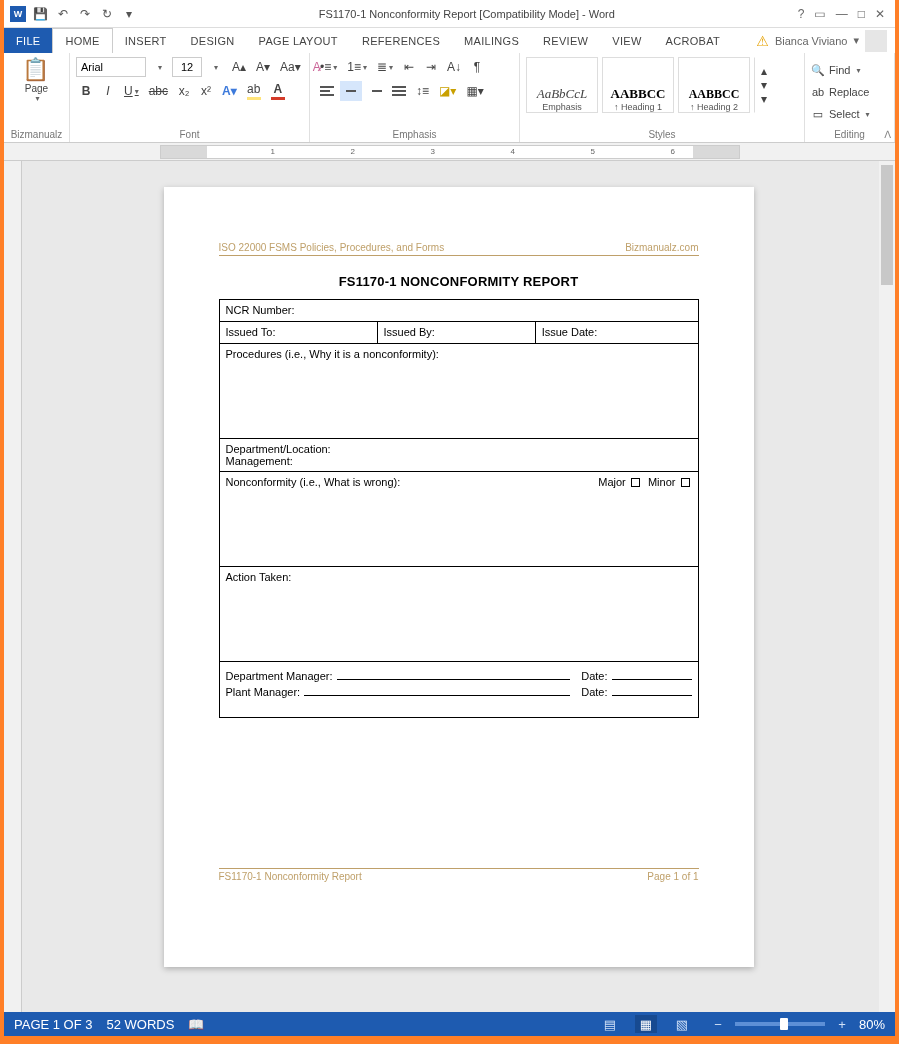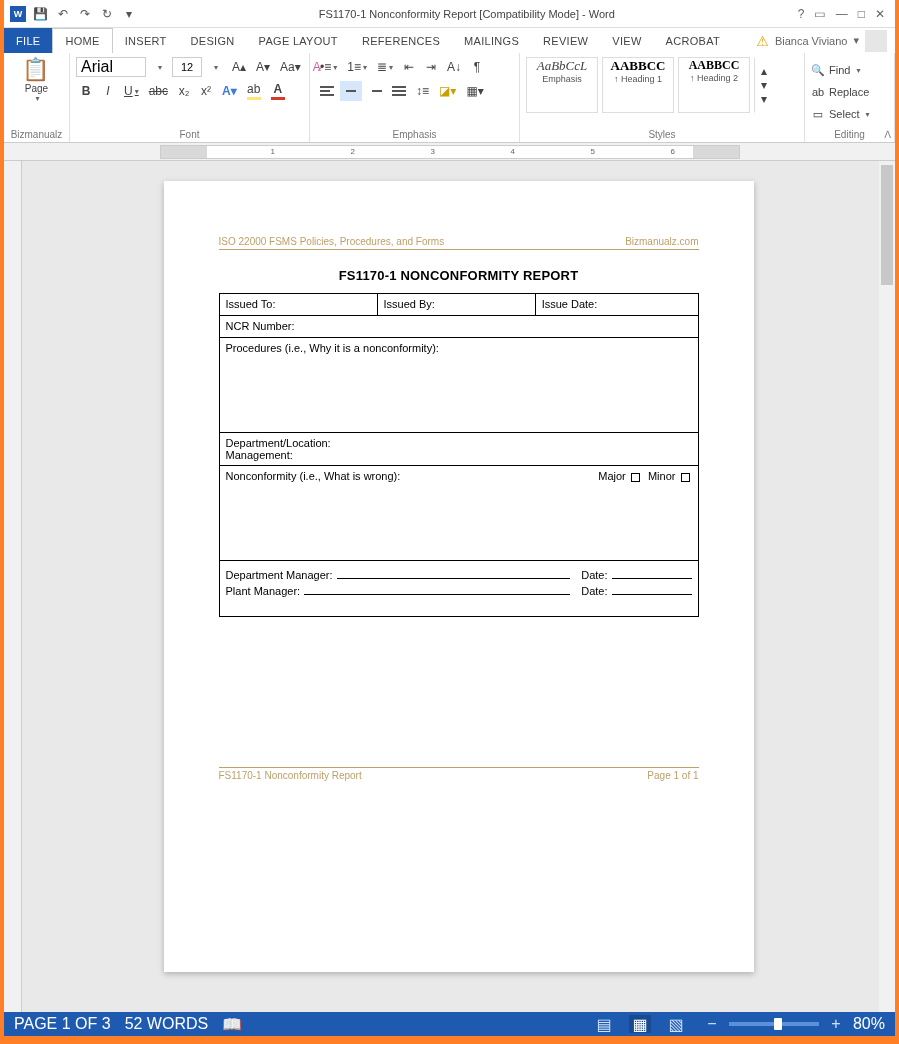--- a/index.html
+++ b/index.html
@@ -21,57 +21,57 @@
 .tabs .user .badge { color: #e6a100; font-size: 14px; }
 .tabs .user .avatar { width: 22px; height: 22px; background: #e6e6e6; }
 
 .ribbon { height: 90px; background: #fff; border-bottom: 1px solid #ccc; display: flex; position: relative; }
 .group { border-right: 1px solid #e0e0e0; padding: 4px 6px 2px 6px; display: flex; flex-direction: column; font-size: 11px; color: #444; }
 .group .body { flex: 1; display: flex; align-items: flex-start; gap: 4px; }
 .group .lbl { text-align: center; color: #777; font-size: 10px; padding-top: 2px; }
 .rbtn { height: 20px; min-width: 20px; padding: 0 3px; display: inline-flex; align-items: center; justify-content: center; border: 1px solid transparent; font-size: 12px; color: #444; cursor: pointer; }
 .stack { display: flex; flex-direction: column; gap: 2px; }
 .row { display: flex; gap: 2px; align-items: center; }
-.fontname { width: 70px; height: 20px; border: 1px solid #ccc; font-size: 16px; padding-left: 4px; background: #fff; }
+.fontname { width: 70px; height: 20px; border: 1px solid #ccc; font-size: 11px; padding-left: 4px; background: #fff; }
 .fontsize { width: 30px; height: 20px; border: 1px solid #ccc; font-size: 11px; text-align: center; background: #fff; }
 .caret { font-size: 8px; color: #666; margin-left: 2px; }
 
 .styles { display: flex; align-items: stretch; gap: 0; }
-.style-prev { width: 72px; height: 56px; border: 1px solid #ddd; display: flex; flex-direction: column; justify-content: flex-start; align-items: center; font-size: 9px; color: #555; cursor: pointer; }
+.style-prev { width: 72px; height: 56px; border: 1px solid #ddd; display: flex; flex-direction: column; justify-content: flex-end; align-items: center; font-size: 9px; color: #555; cursor: pointer; }
 .style-prev .samp { font-size: 13px; font-family: Georgia, serif; }
 .style-prev .h1 { font-weight: bold; color: #000; }
 .style-prev .h2 { font-weight: bold; color: #000; font-size: 12px; }
 .style-prev .em { color: #444; font-style: italic; }
 
 .editing .erow { display: flex; align-items: center; gap: 4px; font-size: 11px; color: #444; height: 18px; cursor: pointer; }
 .editing .eic { width: 14px; text-align: center; }
 
 .collapse { position: absolute; right: 4px; bottom: 2px; font-size: 10px; color: #888; cursor: pointer; }
 
 .ruler-h { height: 18px; background: #f1f1f1; border-bottom: 1px solid #ccc; position: relative; font-size: 8px; color: #666; display: flex; align-items: center; justify-content: center; }
 .ruler-h .track { width: 580px; height: 14px; background: #fff; border: 1px solid #ccc; position: relative; }
 .ruler-h .shade { position: absolute; top: 0; bottom: 0; background: #d9d9d9; }
 
 .doc-area { position: absolute; top: 161px; bottom: 24px; left: 0; right: 0; background: #e9e9e9; overflow: hidden; display: flex; }
 .ruler-v { width: 18px; background: #f1f1f1; border-right: 1px solid #ccc; position: relative; }
-.canvas { flex: 1; overflow: auto; padding: 20px 0 40px 0; display: flex; justify-content: center; }
+.canvas { flex: 1; overflow: auto; padding: 20px 0 40px 0; display: flex; justify-content: center; align-items: center; }
 .page { width: 590px; min-height: 780px; background: #fff; box-shadow: 0 2px 6px rgba(0,0,0,.25); padding: 55px 55px 30px 55px; font-family: Georgia, serif; font-size: 11px; color: #444; }
 .page .hdr { display: flex; justify-content: space-between; color: #bfa06a; font-size: 10px; border-bottom: 1px solid #bfa06a; padding-bottom: 2px; margin-bottom: 18px; }
 .page h2 { text-align: center; font-family: Arial, sans-serif; font-size: 13px; font-weight: bold; color: #000; margin-bottom: 10px; letter-spacing: .2px; }
 
 table.form { width: 100%; border-collapse: collapse; }
 table.form td { border: 1px solid #000; padding: 4px 6px; vertical-align: top; font-size: 11px; color: #000; }
 .tall { height: 95px; }
 .med { height: 22px; }
 .chk { display: inline-block; width: 9px; height: 9px; border: 1px solid #000; vertical-align: middle; margin: 0 2px; }
 .line { display: inline-block; border-bottom: 1px solid #000; min-width: 100px; height: 10px; vertical-align: baseline; }
 .sigrow { display: flex; gap: 4px; align-items: baseline; margin: 4px 0; }
 .ftr { display: flex; justify-content: space-between; color: #bfa06a; font-size: 10px; border-top: 1px solid #bfa06a; padding-top: 2px; margin-top: 150px; }
 
-.statusbar { position: absolute; bottom: 0; left: 0; right: 0; height: 24px; background: #1e5bb0; color: #fff; display: flex; align-items: center; font-size: 16px; padding: 0 10px; gap: 14px; }
+.statusbar { position: absolute; bottom: 0; left: 0; right: 0; height: 24px; background: #1e5bb0; color: #fff; display: flex; align-items: center; font-size: 13px; padding: 0 10px; gap: 14px; }
 .statusbar .spacer { flex: 1; }
 .statusbar .vbtn { width: 22px; height: 18px; display: inline-flex; align-items: center; justify-content: center; color: #cfe0f7; cursor: pointer; }
 .statusbar .vbtn.active { background: #174a91; color: #fff; }
 .zoom { display: flex; align-items: center; gap: 6px; }
 .zoom .track { width: 90px; height: 4px; background: #5d8fd6; position: relative; }
 .zoom .thumb { position: absolute; top: -4px; left: 50%; width: 8px; height: 12px; background: #fff; border-radius: 1px; }
 
 .scroll-v { position: absolute; right: 0; top: 0; bottom: 0; width: 16px; background: #f1f1f1; }
 .scroll-v .thumb { position: absolute; left: 2px; right: 2px; top: 4px; height: 120px; background: #c8c8c8; }
 
@@ -273,43 +273,46 @@
     <div class="canvas">
       <div class="page">
         <div class="hdr">
           <span>ISO 22000 FSMS Policies, Procedures, and Forms</span>
           <span>Bizmanualz.com</span>
         </div>
         <h2>FS1170-1 NONCONFORMITY REPORT</h2>
         <table class="form">
           <tbody>
               <tr>
+                <td colspan="3" class="med">NCR Number:</td>
+              </tr>
+          <tr>
             <td style="width:33%;" class="med">Issued To:</td>
             <td style="width:33%;" class="med">Issued By:</td>
             <td class="med">Issue Date:</td>
           </tr>
-          <tr>
-                <td colspan="3" class="med">NCR Number:</td>
-              </tr>
           <tr>
                 <td colspan="3" class="tall">Procedures (i.e., Why it is a nonconformity):</td>
               </tr>
           <tr>
                 <td colspan="3">
             <div>Department/Location:</div>
             <div>Management:</div>
           </td>
               </tr>
           <tr>
                 <td colspan="3" class="tall">
             <div style="display:flex;justify-content:space-between;">
               <span>Nonconformity (i.e., What is wrong):</span>
               <span><span>Major</span> <span class="chk"></span>&nbsp;&nbsp;<span>Minor</span> <span class="chk"></span></span>
             </div>
           </td>
+              </tr>
+          <tr>
+                <td colspan="3" class="tall">Action Taken:</td>
               </tr>
           <tr>
                 <td colspan="3" style="height:56px;">
             <div class="sigrow"><span>Department Manager:</span> <span class="line" style="flex:1;min-width:200px;"></span>&nbsp;<span>Date:</span> <span class="line" style="min-width:80px;"></span></div>
             <div class="sigrow"><span>Plant Manager:</span> <span class="line" style="flex:1;min-width:230px;"></span>&nbsp;<span>Date:</span> <span class="line" style="min-width:80px;"></span></div>
           </td>
               </tr>
         </tbody>
           </table>
         <div class="ftr">

